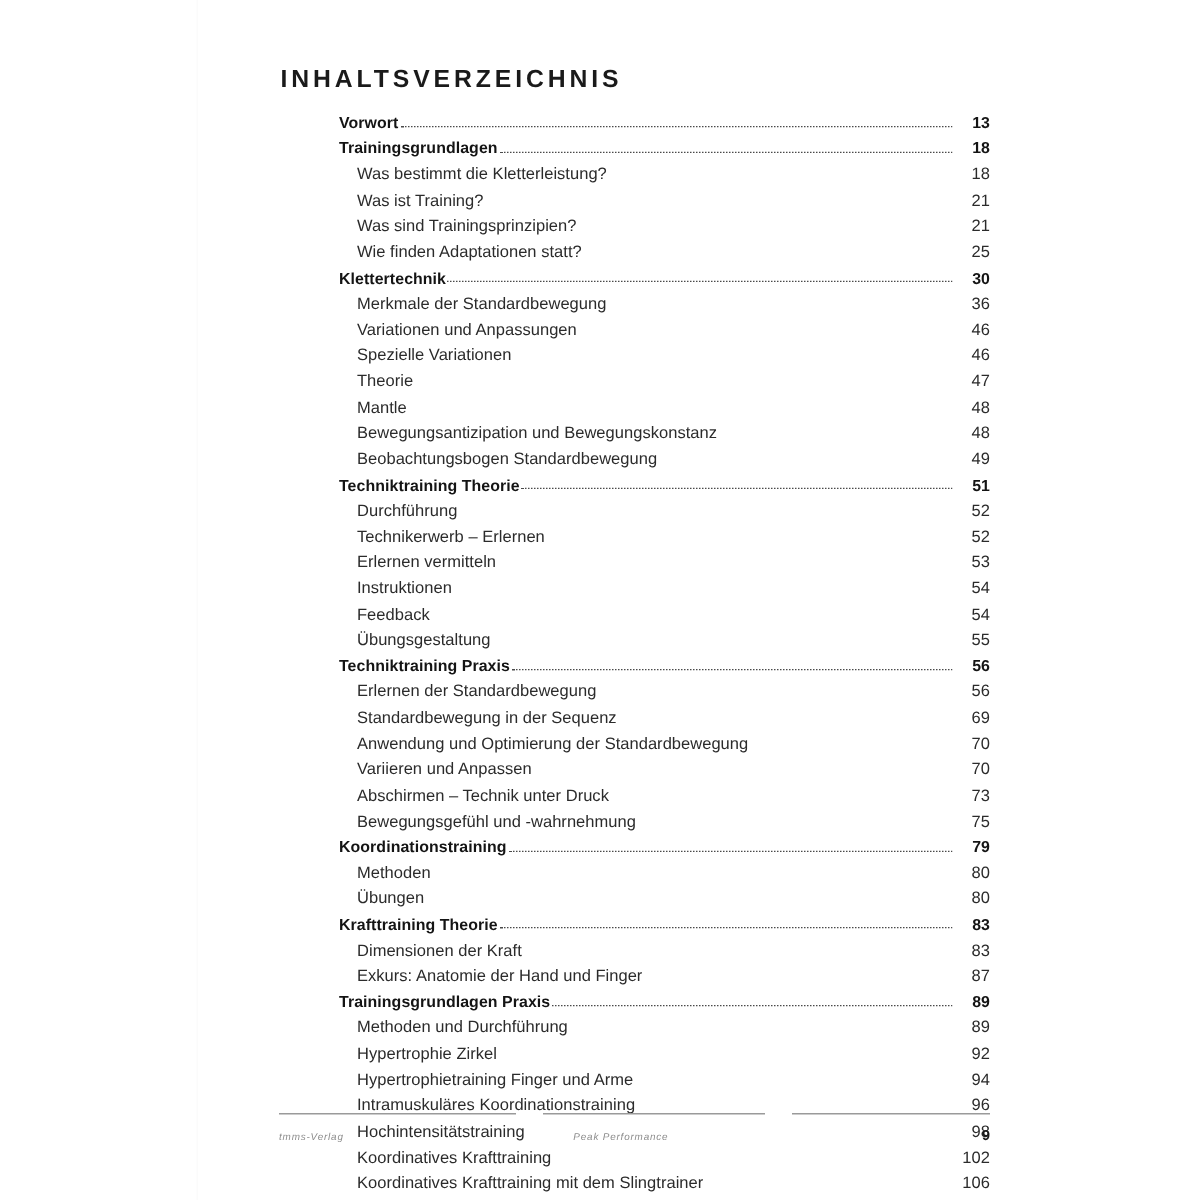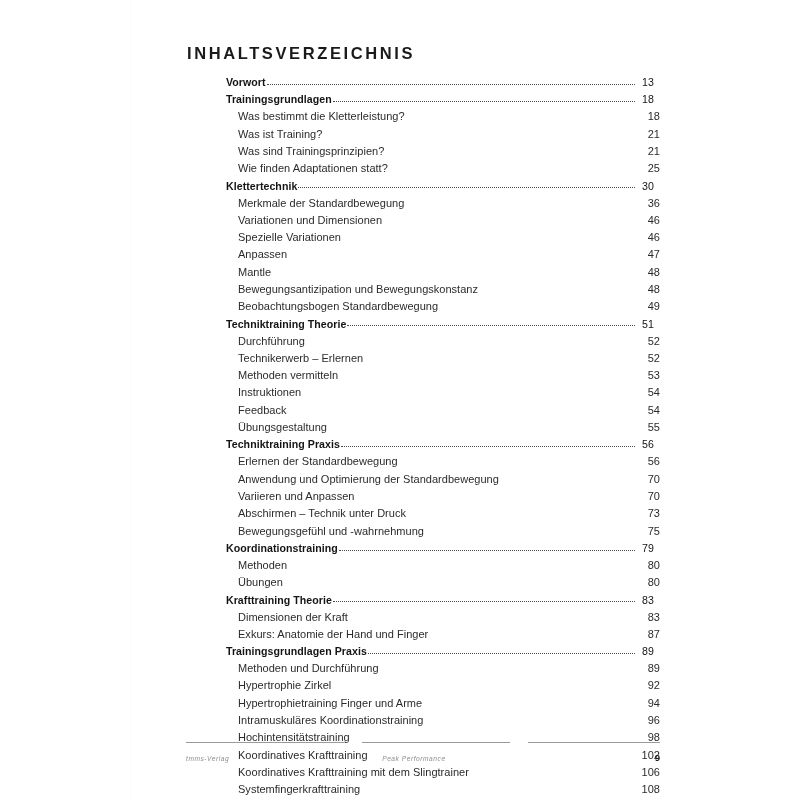--- a/index.html
+++ b/index.html
@@ -93,22 +93,21 @@
   }
   .lvl1 .leader::after {
     content: "";
     position: absolute;
     left: 0;
     right: 0;
     bottom: 0;
     border-bottom: 1px dotted #4a4a4a;
   }
   .lvl1 .page-no {
-    font-weight: 400;
-    text-align: center;
+    font-weight: 700;
   }
 
   
   .lvl2 {
     font-size: 11px;
     font-weight: 400;
     color: #2b2b2b;
     padding: 3.1px 0 3.2px 0;
     letter-spacing: 0.02px;
   }
@@ -212,31 +211,31 @@
           <span class="label">Klettertechnik</span>
           <span class="leader"></span>
           <span class="page-no">30</span>
         </li>
         <li class="toc-row lvl2">
           <span class="label">Merkmale der Standardbewegung</span>
           <span class="leader"></span>
           <span class="page-no">36</span>
         </li>
         <li class="toc-row lvl2">
-          <span class="label">Variationen und Dimensionen</span>
+          <span class="label">Variationen und Anpassungen</span>
           <span class="leader"></span>
           <span class="page-no">46</span>
         </li>
         <li class="toc-row lvl2">
           <span class="label">Spezielle Variationen</span>
           <span class="leader"></span>
           <span class="page-no">46</span>
         </li>
         <li class="toc-row lvl2">
-          <span class="label">Anpassen</span>
+          <span class="label">Theorie</span>
           <span class="leader"></span>
           <span class="page-no">47</span>
         </li>
         <li class="toc-row lvl2">
           <span class="label">Mantle</span>
           <span class="leader"></span>
           <span class="page-no">48</span>
         </li>
         <li class="toc-row lvl2">
           <span class="label">Bewegungsantizipation und Bewegungskonstanz</span>
@@ -257,21 +256,21 @@
           <span class="label">Durchführung</span>
           <span class="leader"></span>
           <span class="page-no">52</span>
         </li>
         <li class="toc-row lvl2">
           <span class="label">Technikerwerb – Erlernen</span>
           <span class="leader"></span>
           <span class="page-no">52</span>
         </li>
         <li class="toc-row lvl2">
-          <span class="label">Methoden vermitteln</span>
+          <span class="label">Erlernen vermitteln</span>
           <span class="leader"></span>
           <span class="page-no">53</span>
         </li>
         <li class="toc-row lvl2">
           <span class="label">Instruktionen</span>
           <span class="leader"></span>
           <span class="page-no">54</span>
         </li>
         <li class="toc-row lvl2">
           <span class="label">Feedback</span>
@@ -285,20 +284,25 @@
         </li>
         <li class="toc-row lvl1">
           <span class="label">Techniktraining Praxis</span>
           <span class="leader"></span>
           <span class="page-no">56</span>
         </li>
         <li class="toc-row lvl2">
           <span class="label">Erlernen der Standardbewegung</span>
           <span class="leader"></span>
           <span class="page-no">56</span>
+        </li>
+        <li class="toc-row lvl2">
+          <span class="label">Standardbewegung in der Sequenz</span>
+          <span class="leader"></span>
+          <span class="page-no">69</span>
         </li>
         <li class="toc-row lvl2">
           <span class="label">Anwendung und Optimierung der Standardbewegung</span>
           <span class="leader"></span>
           <span class="page-no">70</span>
         </li>
         <li class="toc-row lvl2">
           <span class="label">Variieren und Anpassen</span>
           <span class="leader"></span>
           <span class="page-no">70</span>

